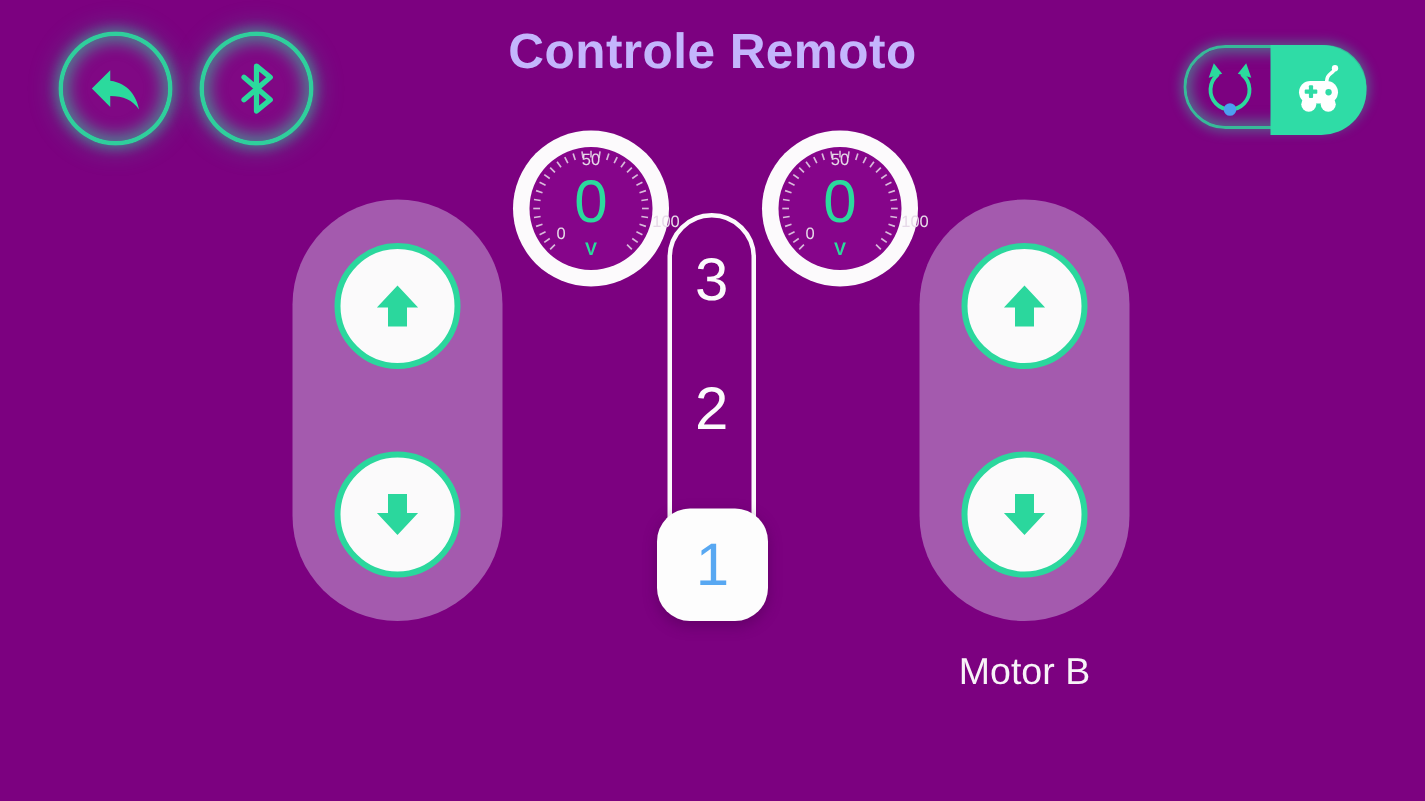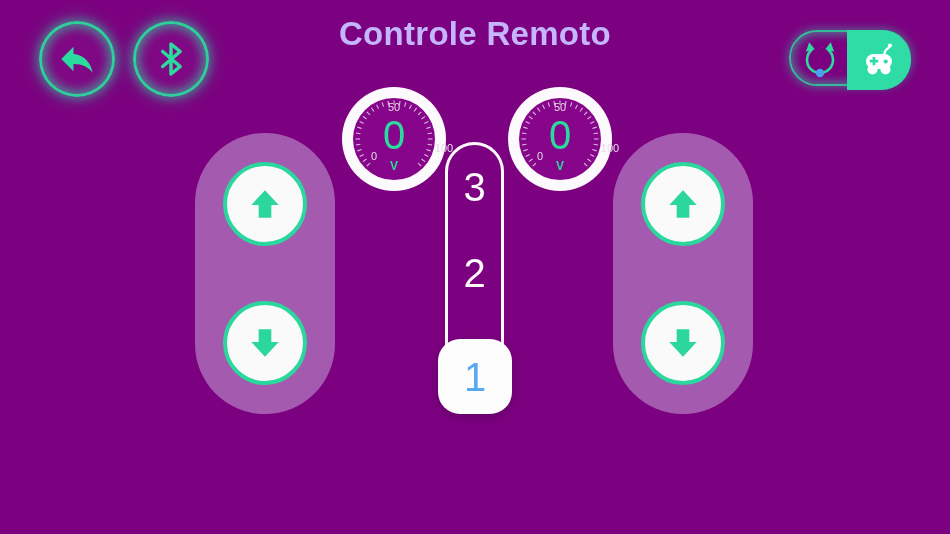--- a/index.html
+++ b/index.html
@@ -233,14 +233,15 @@
       <svg width="38" height="38" viewBox="0 0 36 36">
         <polygon points="18,5 31,19 24,19 24,31 12,31 12,19 5,19" fill="#2BD79D"></polygon>
       </svg>
     </div>
     <div class="motor-btn down">
       <svg class="arrow-down" width="38" height="38" viewBox="0 0 36 36">
         <polygon points="18,5 31,19 24,19 24,31 12,31 12,19 5,19" fill="#2BD79D"></polygon>
       </svg>
     </div>
   </div>
+  <div class="motor-label label-b">Motor B</div>
 
 </div>
 
 </body></html>

